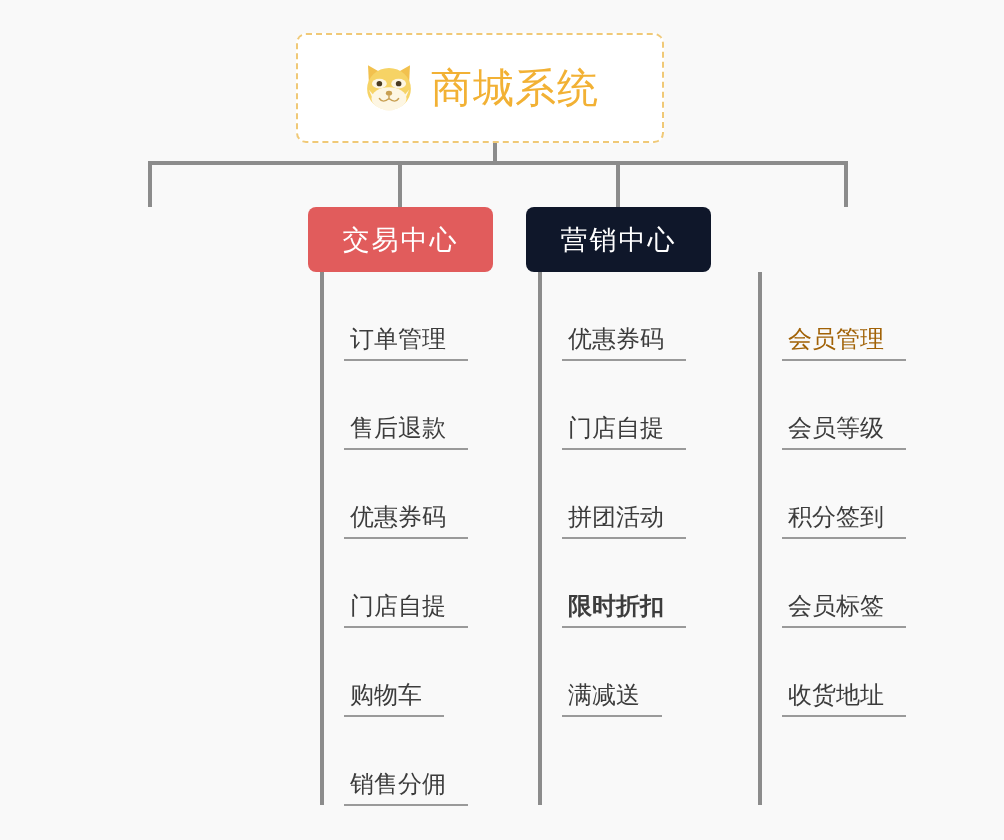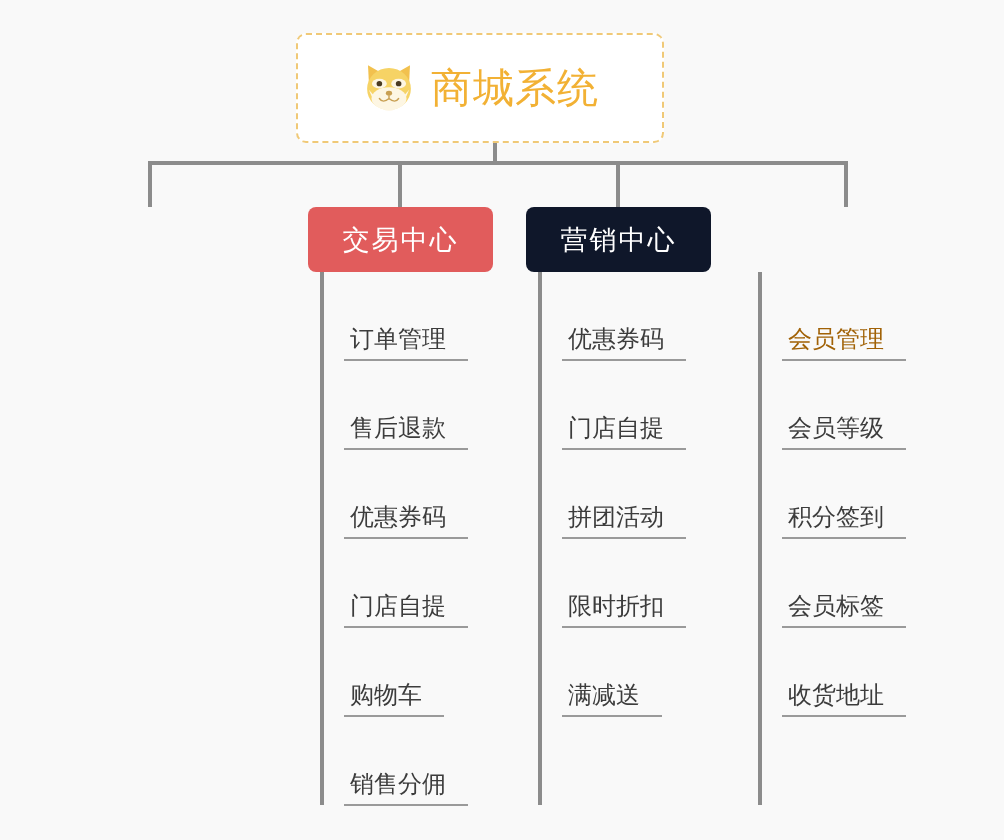--- a/index.html
+++ b/index.html
@@ -147,21 +147,21 @@
       <div class="item">
           <span class="item-label" style="color: rgb(60, 60, 60); border-bottom-color: rgb(154, 154, 154);">优惠券码</span>
         </div>
       <div class="item">
           <span class="item-label" style="color: rgb(60, 60, 60); border-bottom-color: rgb(154, 154, 154);">门店自提</span>
         </div>
       <div class="item">
           <span class="item-label" style="color: rgb(60, 60, 60); border-bottom-color: rgb(154, 154, 154);">拼团活动</span>
         </div>
       <div class="item">
-          <span class="item-label" style="color: rgb(60, 60, 60); border-bottom-color: rgb(154, 154, 154);">限时折扣</span>
+          <span class="item-label" style="color: rgb(60, 60, 60); border-bottom-color: rgb(154, 154, 154); font-weight: bold;">限时折扣</span>
         </div>
       <div class="item">
           <span class="item-label" style="color: rgb(60, 60, 60); border-bottom-color: rgb(154, 154, 154);">满减送</span>
         </div>
     </div>
   </div>
 
   <div class="column col-4">
     <div class="rail" style="background: rgb(140, 140, 140);"></div>
     <div class="items">

